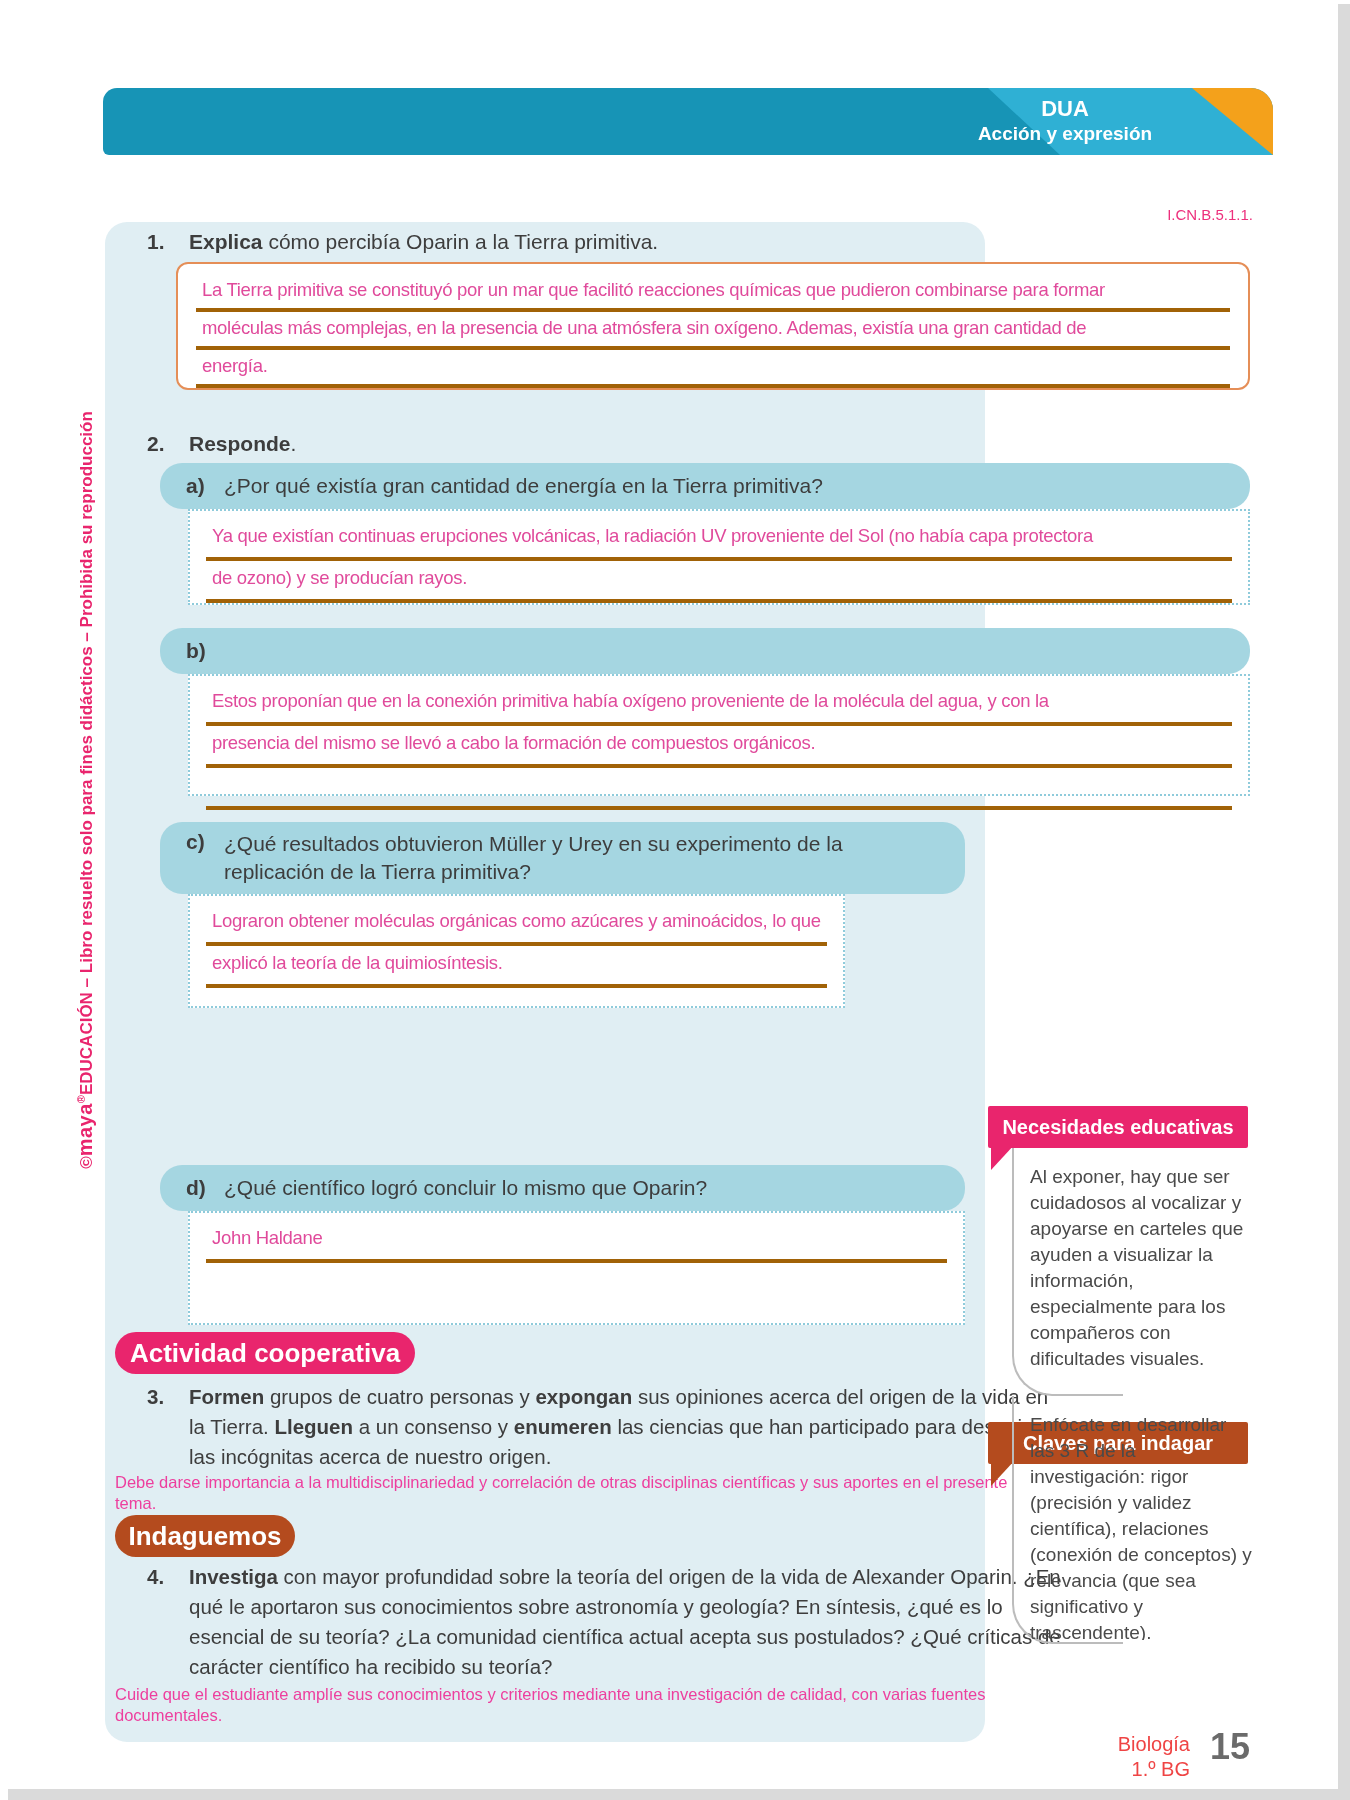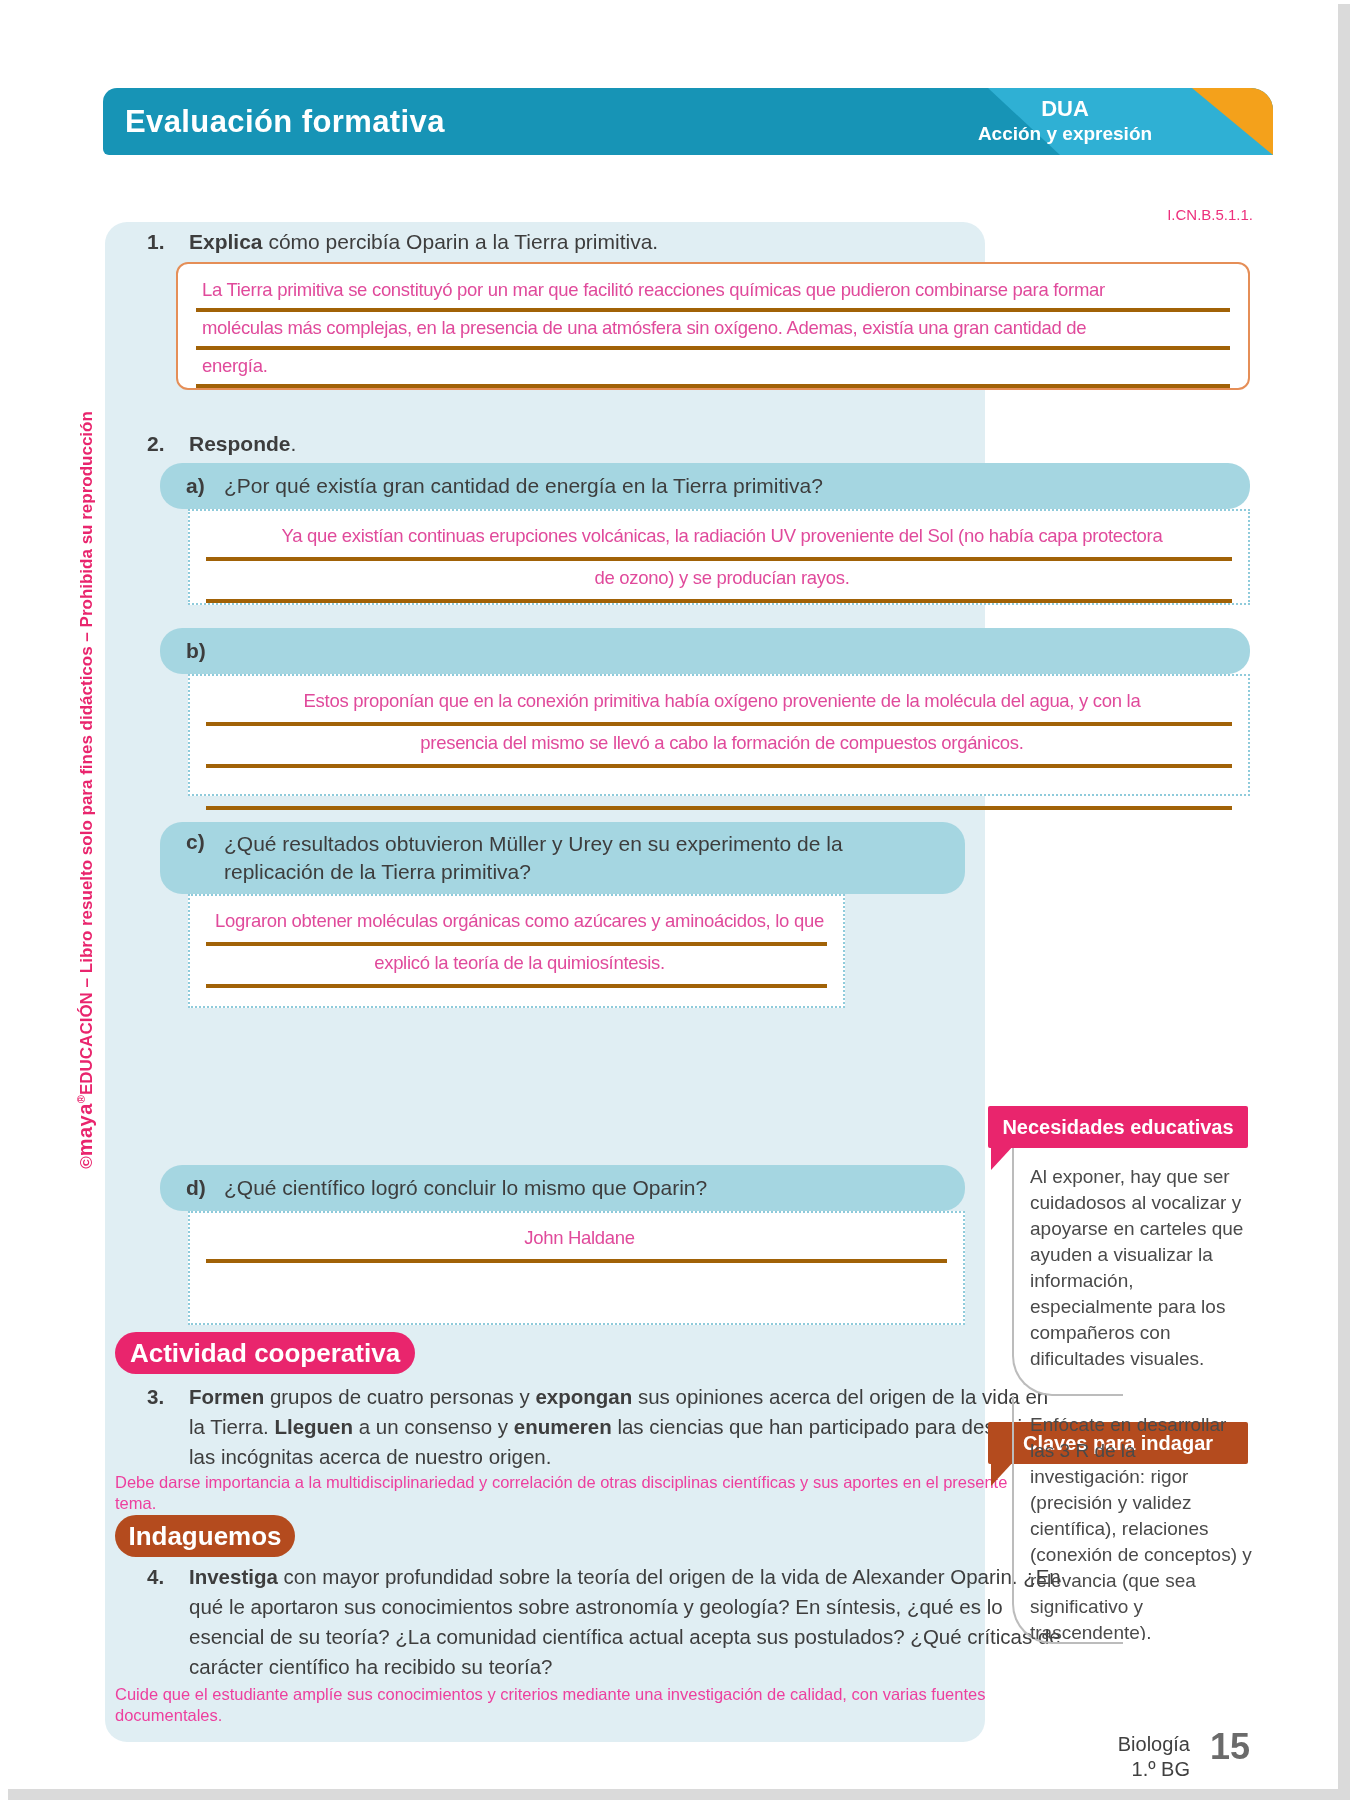--- a/index.html
+++ b/index.html
@@ -46,21 +46,21 @@
 
   
   .bar { position:absolute; background:#a5d6e1; border-radius:22px; color:#3d3d3d; font-size:21px;
          display:flex; align-items:center; box-sizing:border-box; padding:0 14px 0 26px; }
   .bar.tall { align-items:flex-start; padding-top:8px; }
   .bar-letter { font-weight:bold; width:38px; flex:none; }
   .bar-text { line-height:28px; }
 
   
   .ansbox { position:absolute; background:#fff; border:2px dotted #8fcbdb; box-sizing:border-box;
-            padding:8px 16px 0 16px;text-align:center; }
+            padding:8px 16px 0 16px; }
   .ansbox .ans-line { height:38px; line-height:34px; }
   .ans-spacer { height:38px; }
 
   
   .badge { position:absolute; height:42px; border-radius:21px; color:#fff; font-weight:bold;
            font-size:26px; text-align:center; line-height:42px; }
   .badge-coop { left:115px; top:1332px; width:300px; background:#e9256d; }
   .badge-ind  { left:115px; top:1515px; width:180px; background:#b44b1e; }
 
   
@@ -83,35 +83,34 @@
   .cl-head { top:1422px; background:#b44b1e; }
   .cl-head::after { border-top-color:#b44b1e; }
   .sb-body { position:absolute; left:1012px; width:240px; height:248px; border-left:2px solid #bcbcbc;
              border-bottom:2px solid #bcbcbc; border-bottom-left-radius:40px; box-sizing:border-box;
              padding:16px 0 0 16px; font-size:19px; line-height:26px; color:#4a4a4a; }
   .sb-body::after { content:""; position:absolute; right:-2px; bottom:-2px; width:55%; height:4px; background:#fff; }
   .ne-body { top:1148px; }
   .cl-body { top:1396px; }
 
   
-  .f-subject { position:absolute; right:160px; top:1732px; text-align:right; color:#404040; font-size:20px; line-height:25px; }
+  .f-subject { position:absolute; right:160px; top:1732px; text-align:right; color:#ef4444; font-size:20px; line-height:25px; }
   .f-page { position:absolute; left:1210px; top:1726px; font-size:36px; font-weight:bold; color:#6b6b6b; }
 </style>
 </head>
 <body>
 
 <div class="page">
 
   <div class="panel"></div>
 
   <div class="header">
     <div class="header-base"></div>
     <div class="header-orange"></div>
     <div class="header-light"></div>
-    <div class="header-title">Evaluación formativa</div>
     <div class="header-dua">
       <span class="dua1">DUA</span>
       <span class="dua2">Acción y expresión</span>
     </div>
   </div>
   <div class="code">I.CN.B.5.1.1.</div>
 
   <div class="side-note">
     <span>©</span><span class="brand">maya</span><span class="reg">®</span><span>EDUCACIÓN</span><span> – Libro resuelto solo para fines didácticos – Prohibida su reproducción</span>
   </div>

